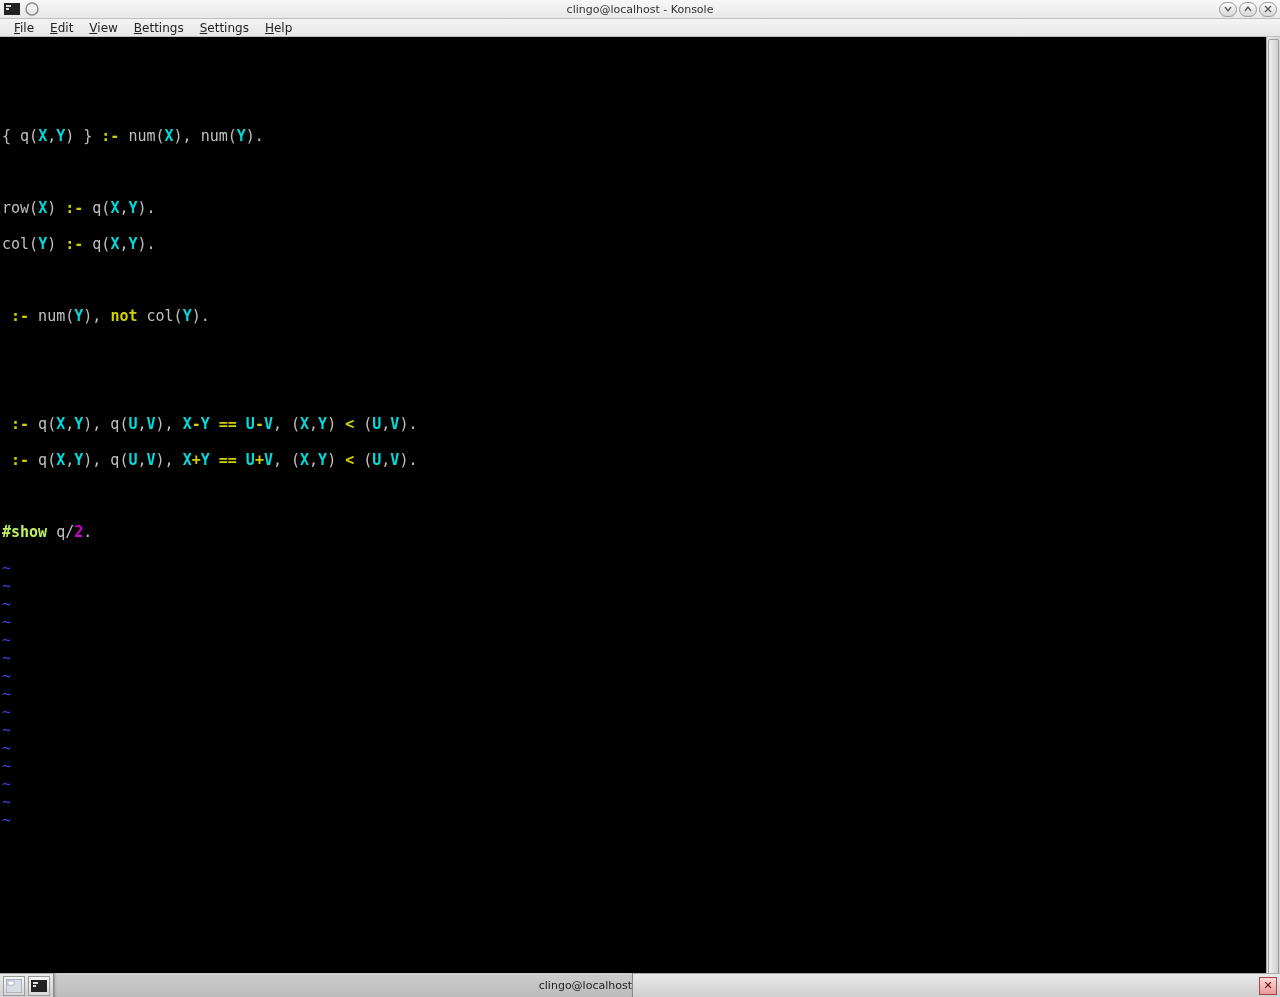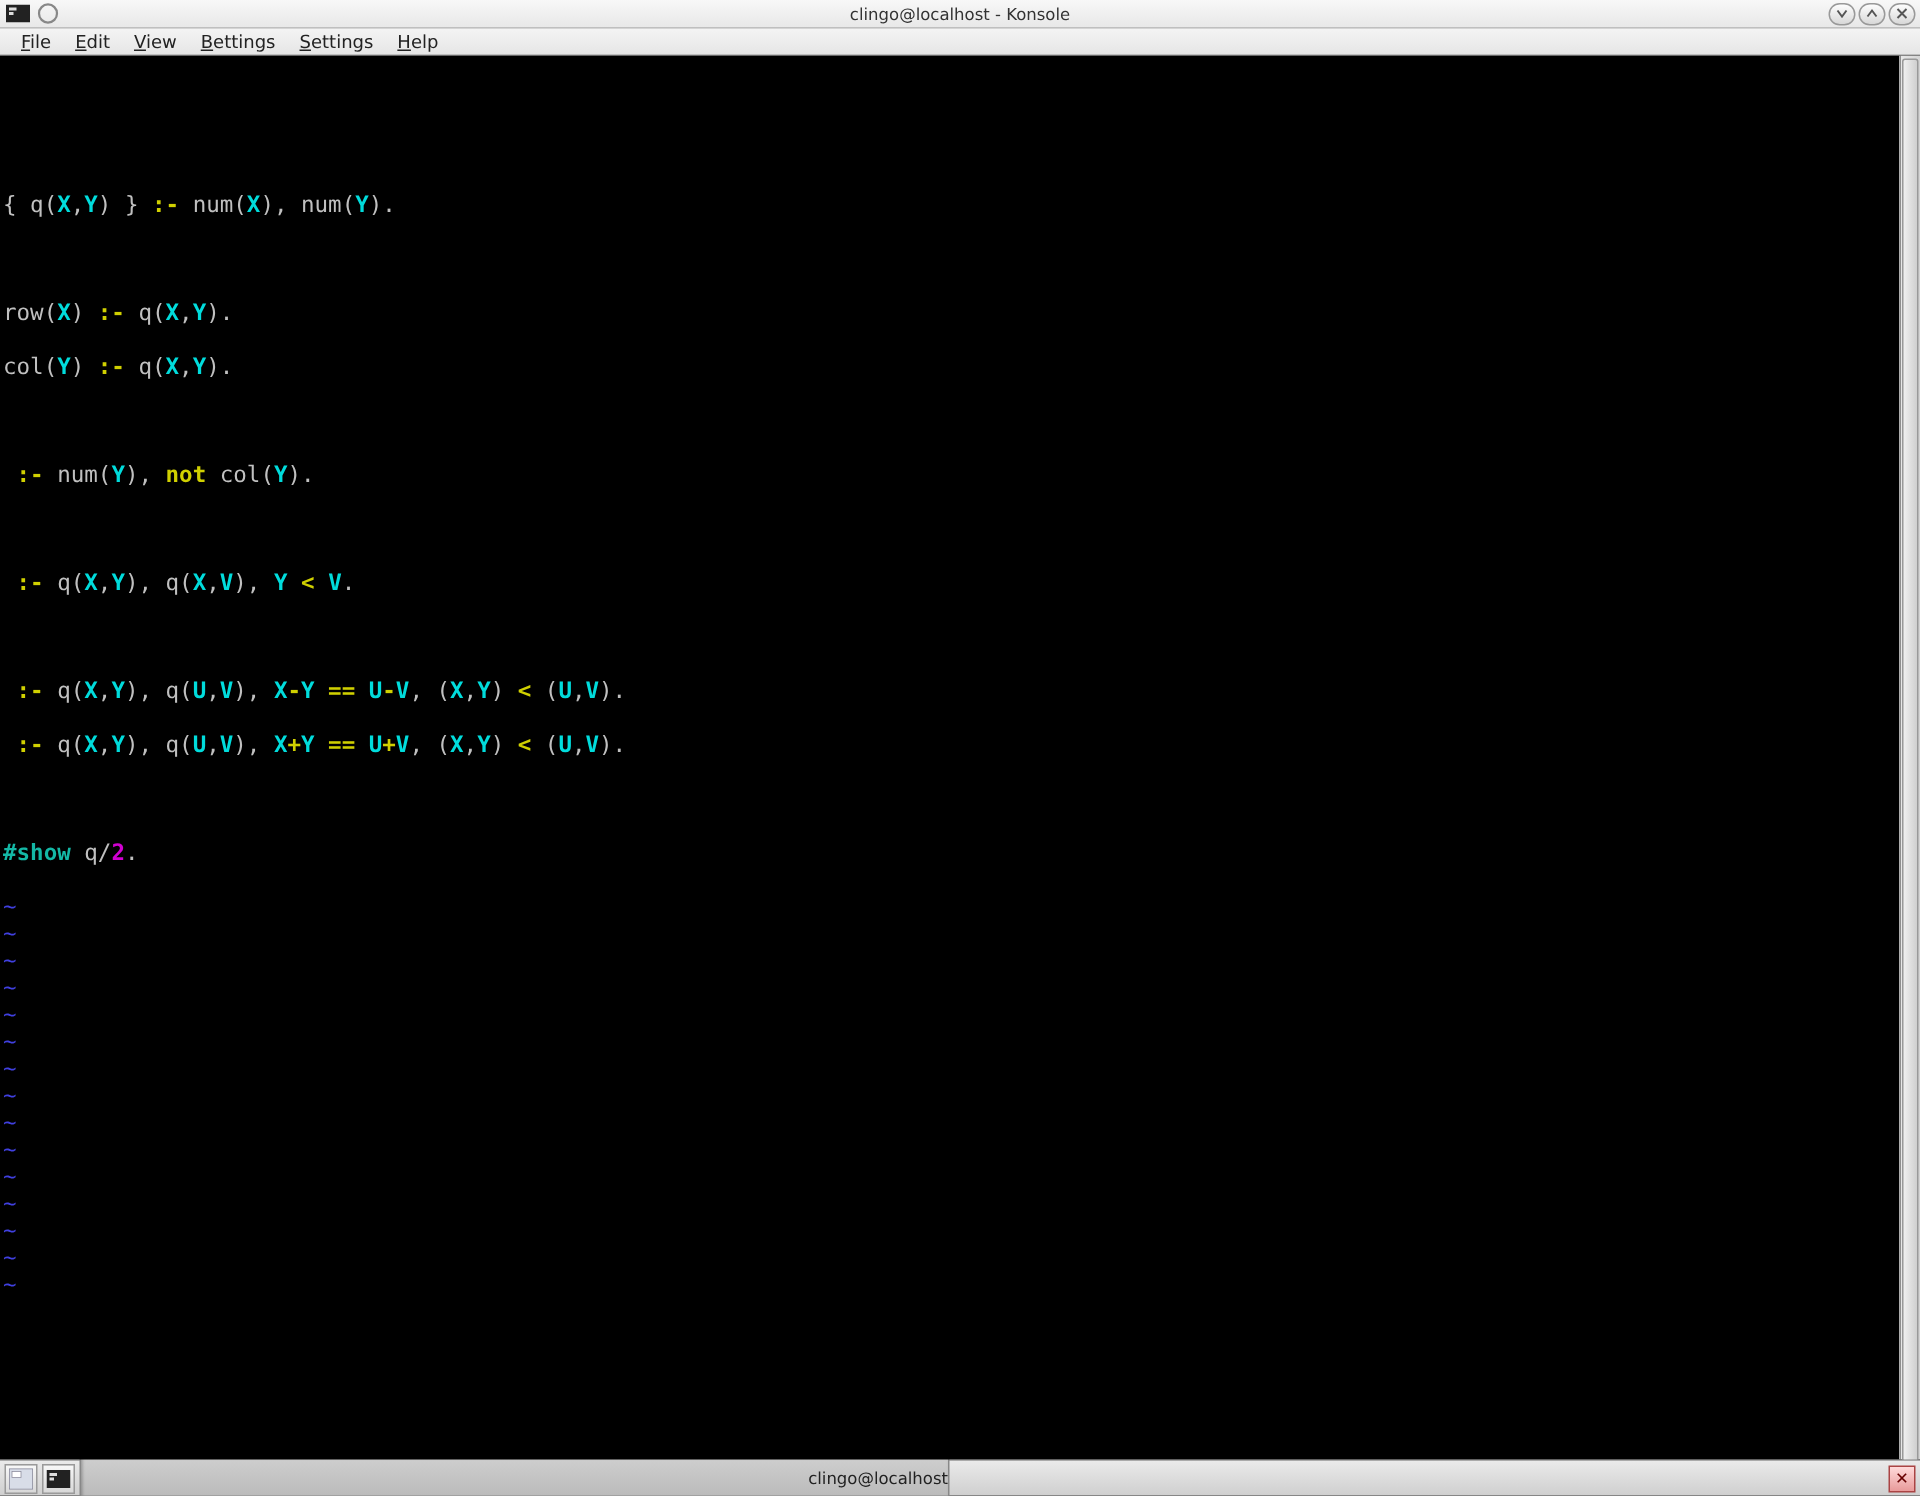--- a/index.html
+++ b/index.html
@@ -69,21 +69,21 @@
   left: 1px; right: 1px;
   top: 2px;
   height: 100%;
   background: linear-gradient(to right, #f0f0f0, #cfcfcf);
   border: 1px solid #999;
   border-radius: 2px;
 }
 .cyan { color: #00dcdc; font-weight: bold; }
 .mag  { color: #d000d0; font-weight: bold; }
 .yel  { color: #d0d000; font-weight: bold; }
-.grn  { color: #14b8a6; font-weight: bold; }
+.grn  { color: #bef264; font-weight: bold; }
 .tilde { color: #4040e0; }
 .cursor-rv { background: #c0c0c0; color: #000; }
 .taskbar {
   height: 24px;
   background: linear-gradient(to bottom, #eaeaea, #cfcfcf);
   border-top: 1px solid #aaa;
   display: flex;
   align-items: center;
   padding: 0 3px;
   gap: 3px;
@@ -170,21 +170,20 @@
 <div class="terminal">
   <div class="term-inner">
 <div> </div>
 <div><span>{ q(</span><span class="cyan">X</span><span>,</span><span class="cyan">Y</span><span>) } </span><span class="yel">:-</span><span> num(</span><span class="cyan">X</span><span>), num(</span><span class="cyan">Y</span><span>).</span></div>
 <div> </div>
 <div><span>row(</span><span class="cyan">X</span><span>) </span><span class="yel">:-</span><span> q(</span><span class="cyan">X</span><span>,</span><span class="cyan">Y</span><span>).</span></div>
 <div><span>col(</span><span class="cyan">Y</span><span>) </span><span class="yel">:-</span><span> q(</span><span class="cyan">X</span><span>,</span><span class="cyan">Y</span><span>).</span></div>
 <div> </div>
 <div> <span class="yel">:-</span><span> num(</span><span class="cyan">Y</span><span>), </span><span class="yel">not</span><span> col(</span><span class="cyan">Y</span><span>).</span></div>
 <div> </div>
-<div> <span class="yel">:-</span><span> q(</span><span class="cyan">X</span><span>,</span><span class="cyan">Y</span><span>), q(</span><span class="cyan">X</span><span>,</span><span class="cyan">V</span><span>), </span><span class="cyan">Y</span><span class="yel"> &lt; </span><span class="cyan">V</span><span>.</span></div>
 <div> </div>
 <div> <span class="yel">:-</span><span> q(</span><span class="cyan">X</span><span>,</span><span class="cyan">Y</span><span>), q(</span><span class="cyan">U</span><span>,</span><span class="cyan">V</span><span>), </span><span class="cyan">X</span><span class="yel">-</span><span class="cyan">Y</span><span class="yel"> == </span><span class="cyan">U</span><span class="yel">-</span><span class="cyan">V</span><span>, (</span><span class="cyan">X</span><span>,</span><span class="cyan">Y</span><span>) </span><span class="yel">&lt;</span><span> (</span><span class="cyan">U</span><span>,</span><span class="cyan">V</span><span>).</span></div>
 <div> <span class="yel">:-</span><span> q(</span><span class="cyan">X</span><span>,</span><span class="cyan">Y</span><span>), q(</span><span class="cyan">U</span><span>,</span><span class="cyan">V</span><span>), </span><span class="cyan">X</span><span class="yel">+</span><span class="cyan">Y</span><span class="yel"> == </span><span class="cyan">U</span><span class="yel">+</span><span class="cyan">V</span><span>, (</span><span class="cyan">X</span><span>,</span><span class="cyan">Y</span><span>) </span><span class="yel">&lt;</span><span> (</span><span class="cyan">U</span><span>,</span><span class="cyan">V</span><span>).</span></div>
 <div> </div>
 <div><span class="grn">#show</span><span> q/</span><span class="mag">2</span><span>.</span></div>
 <div id="tilde-container"><div class="tilde">~</div><div class="tilde">~</div><div class="tilde">~</div><div class="tilde">~</div><div class="tilde">~</div><div class="tilde">~</div><div class="tilde">~</div><div class="tilde">~</div><div class="tilde">~</div><div class="tilde">~</div><div class="tilde">~</div><div class="tilde">~</div><div class="tilde">~</div><div class="tilde">~</div><div class="tilde">~</div></div>
 
 
   </div>
   <div class="scrollbar">

